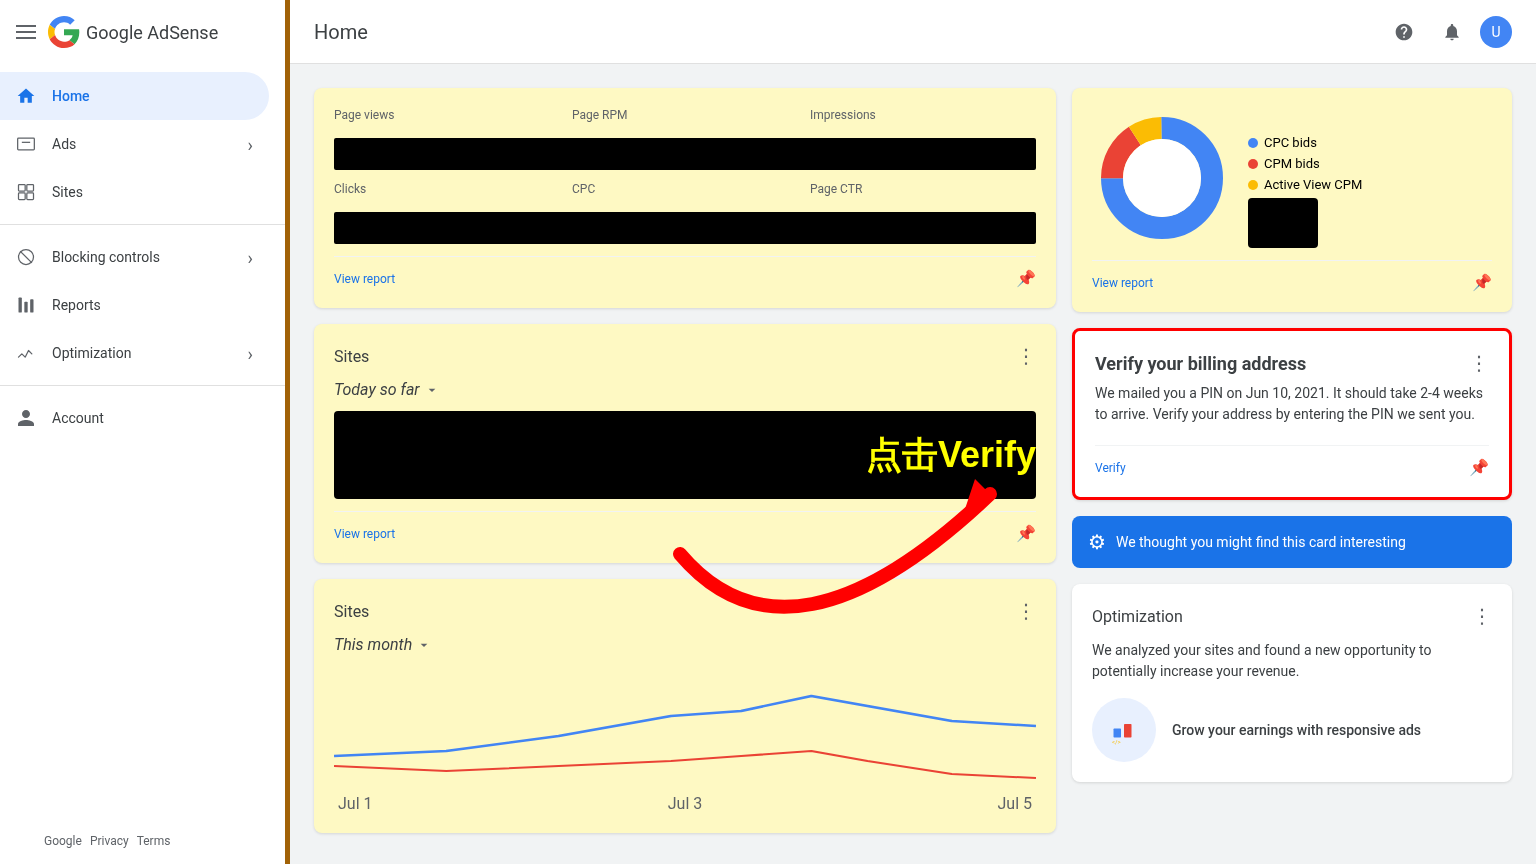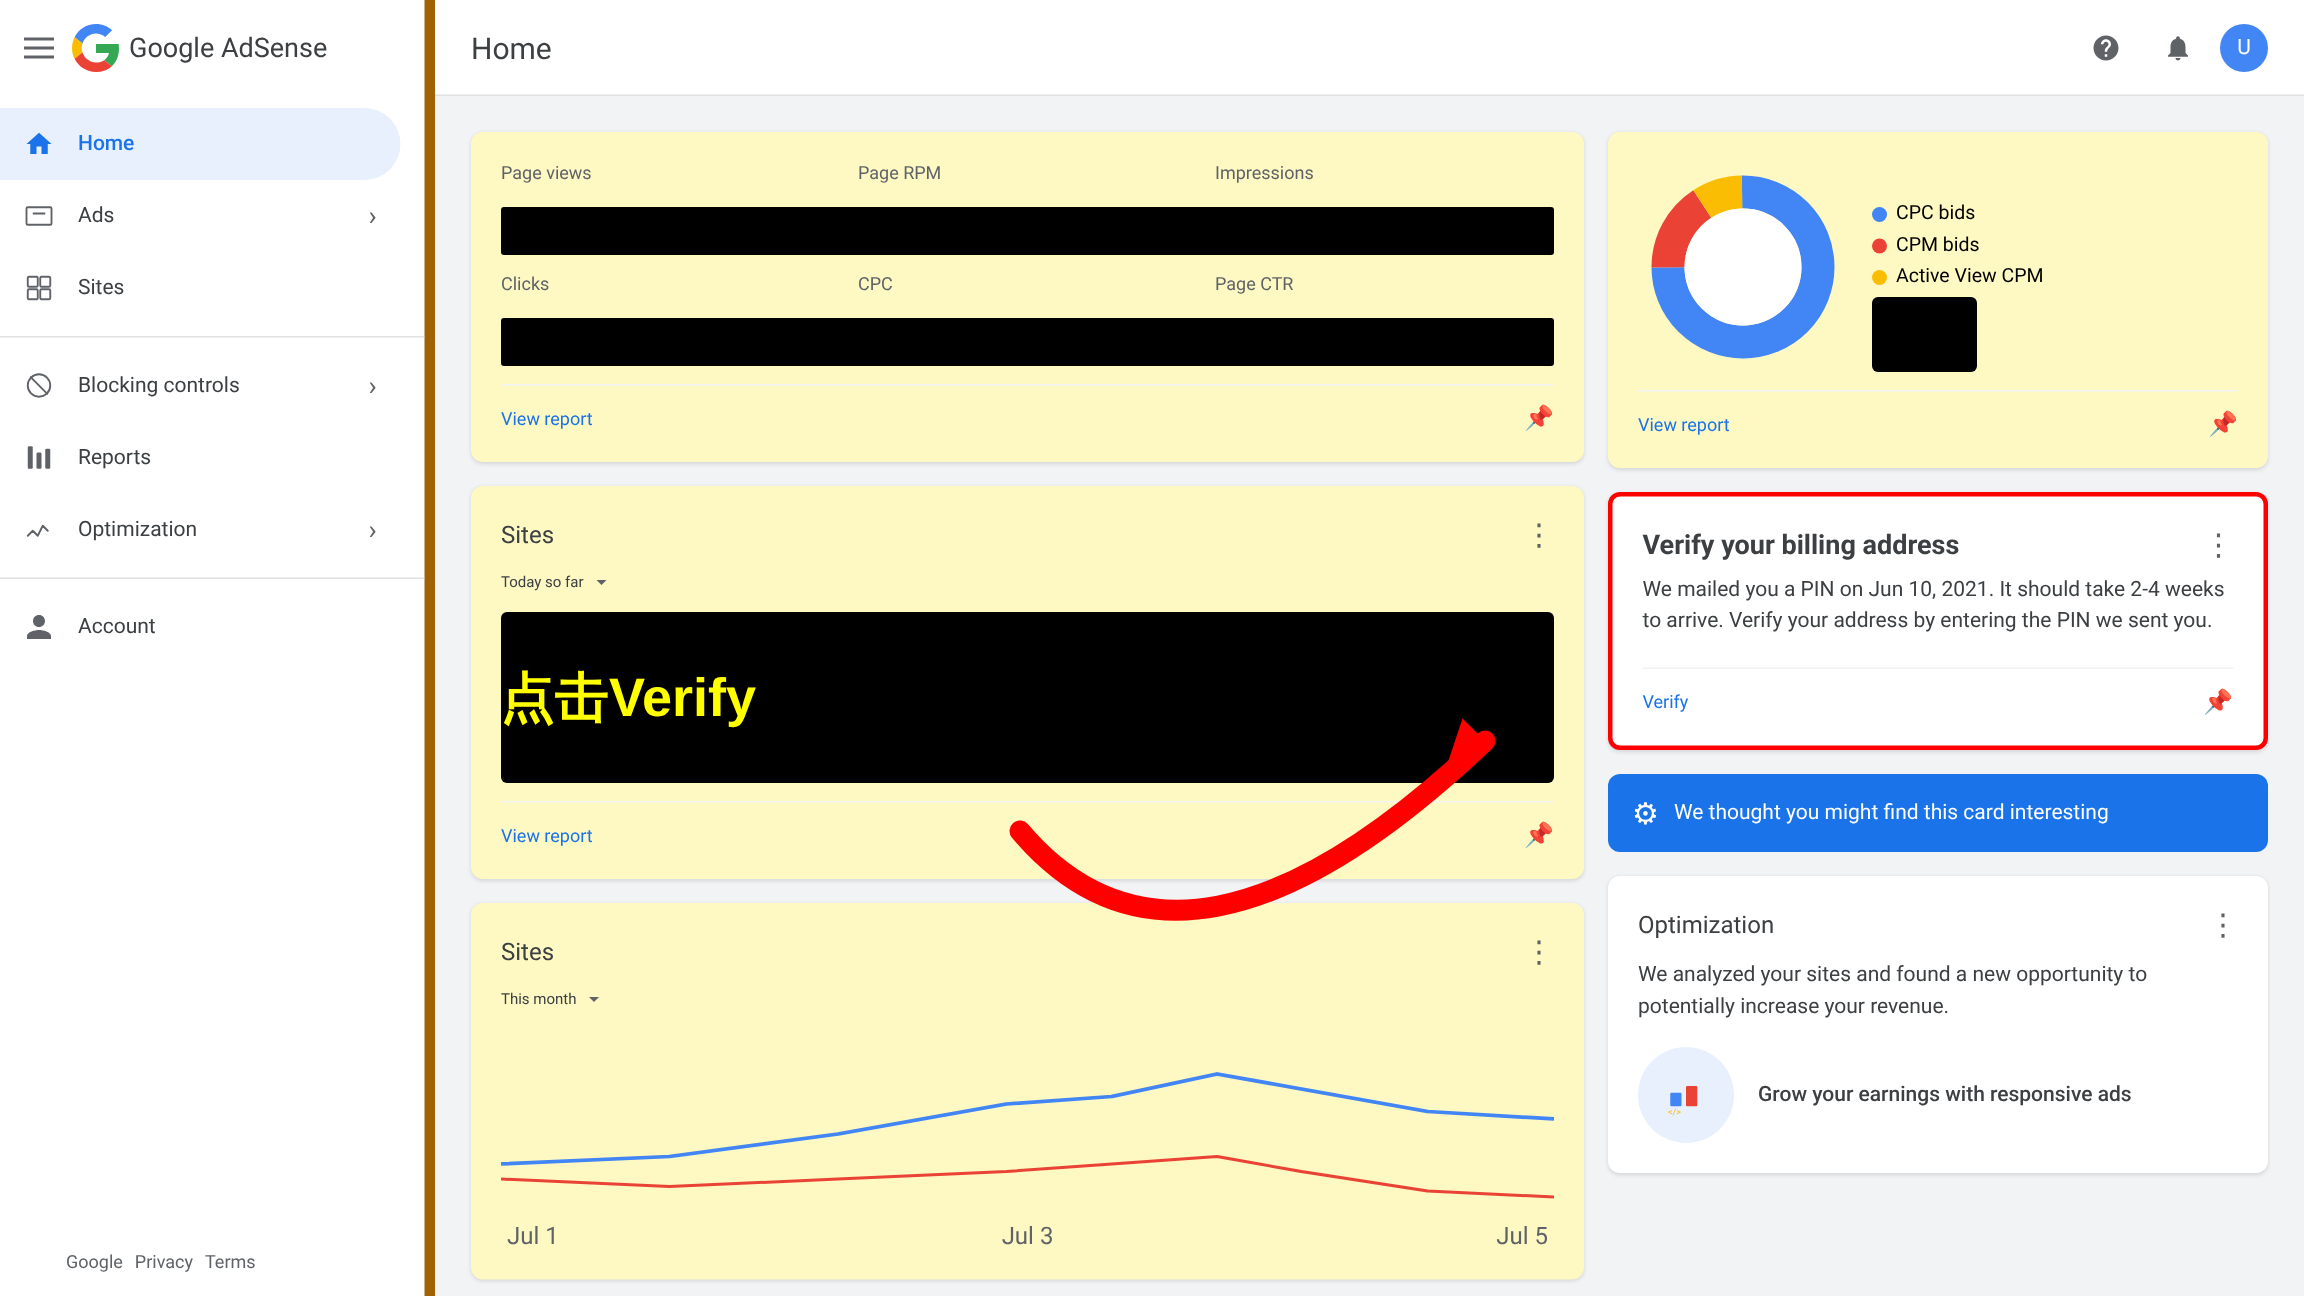--- a/index.html
+++ b/index.html
@@ -6,21 +6,21 @@
     body { font-family: 'Roboto', Arial, sans-serif; background: #f1f3f4; display: flex; height: 864px; overflow: hidden; }
 
     
     .sidebar {
       width: 290px;
       min-width: 290px;
       background: #fff;
       height: 100%;
       display: flex;
       flex-direction: column;
-      border-right: 7px solid #a16207;
+      border-right: 5px solid #a16207;
     }
     .sidebar-header {
       display: flex;
       align-items: center;
       padding: 12px 16px;
       gap: 12px;
       height: 64px;
     }
     .hamburger { cursor: pointer; display: flex; flex-direction: column; gap: 4px; }
     .hamburger span { width: 20px; height: 2px; background: #5f6368; display: block; }
@@ -130,32 +130,33 @@
       border-top: 1px solid #f1f3f4;
     }
     .view-report-link { color: #1a73e8; font-size: 12px; text-decoration: none; cursor: pointer; }
     .pin-icon { color: #1a73e8; font-size: 16px; }
 
     
     .sites-dropdown {
       display: flex;
       align-items: center;
       gap: 4px;
-      font-size: 10px;
+      font-size: 16px;
       color: #3c4043;
       cursor: pointer;
       margin-bottom: 12px;
+      font-style: italic;
     }
     .sites-chart-black {
-      height: 114px;
+      height: 88px;
       background: #000;
       border-radius: 4px;
       display: flex;
       align-items: center;
-      justify-content: flex-start;
+      justify-content: flex-end;
       margin-bottom: 12px;
       position: relative;
     }
     .verify-text {
       color: #ffff00;
       font-size: 36px;
       font-weight: 900;
       font-family: Arial, sans-serif;
     }
 

